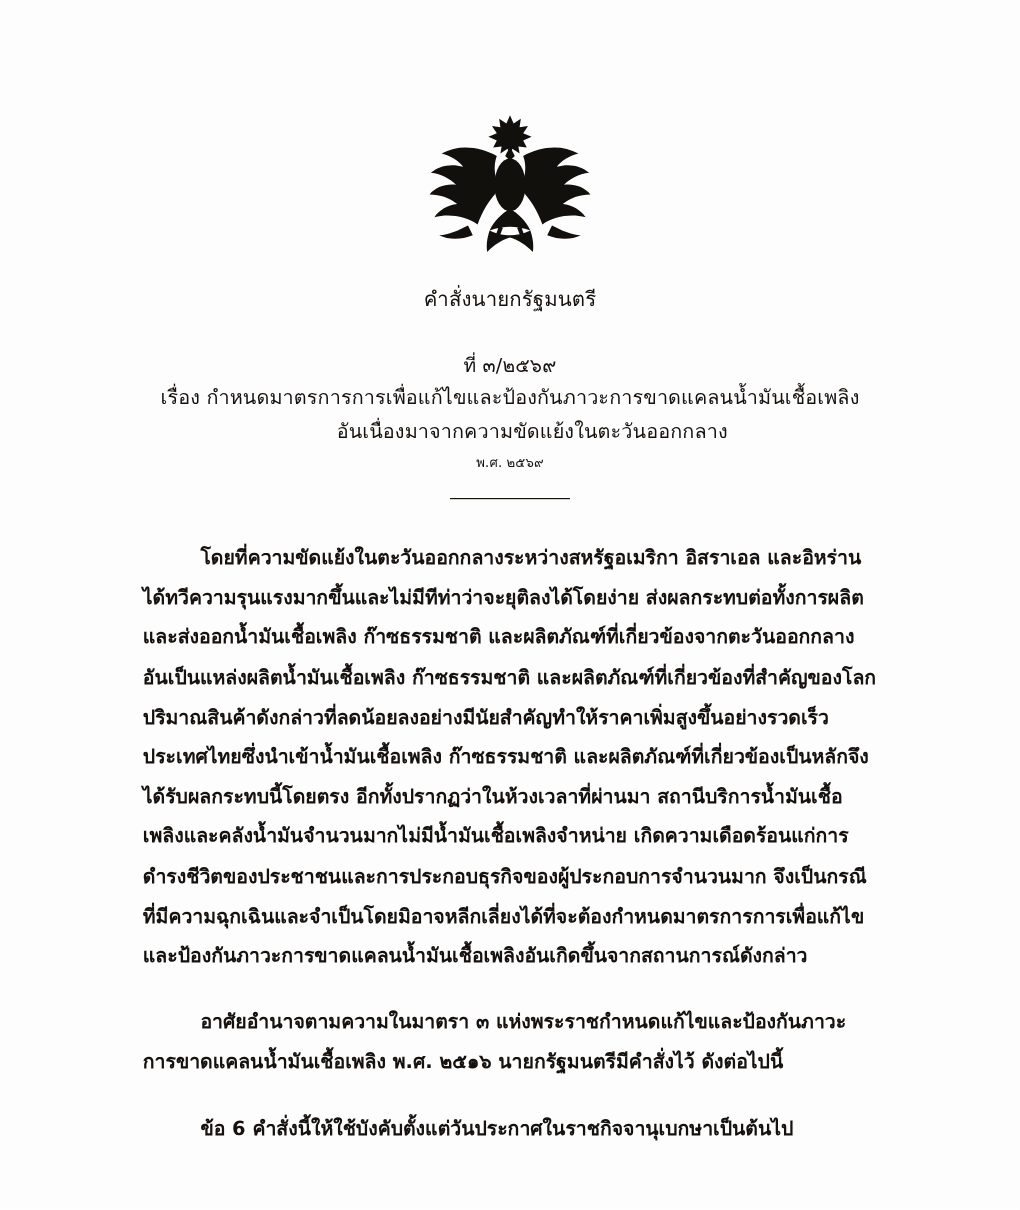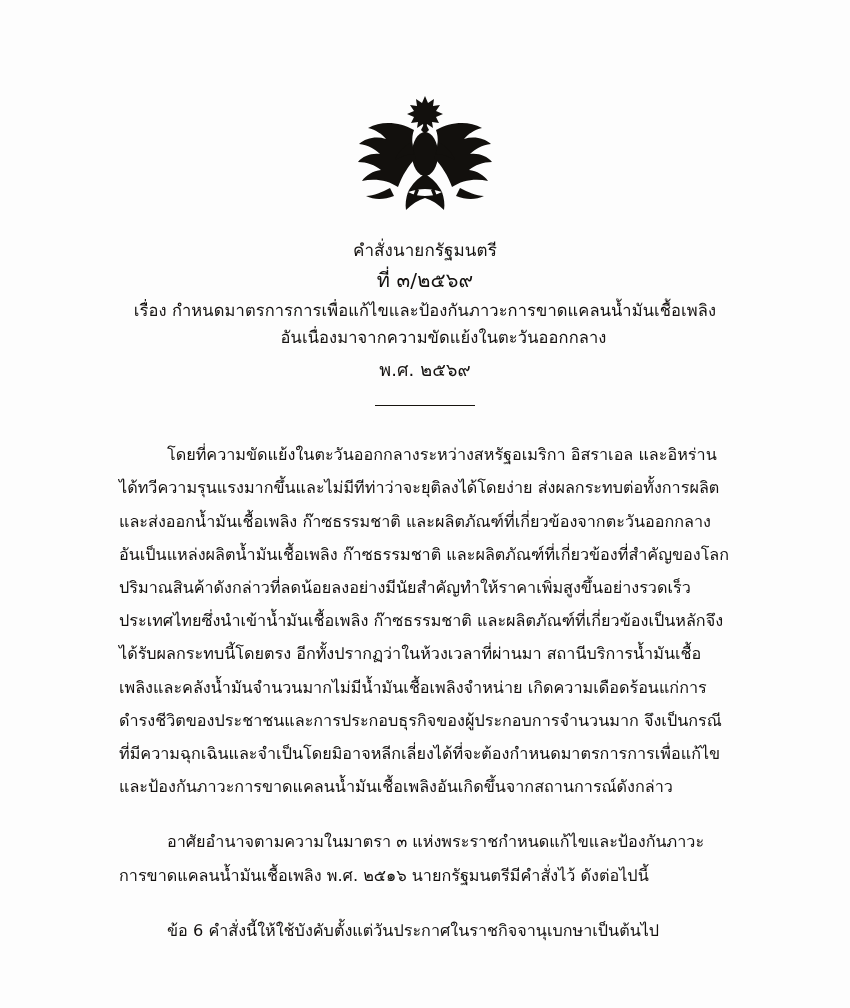--- a/index.html
+++ b/index.html
@@ -38,49 +38,51 @@
     line-height: 1.65;
   }
   .doc-line {
     font-size: 16.5px;
     letter-spacing: 0.1px;
   }
   .doc-title {
     font-size: 17px;
   }
   .doc-number {
-    font-size: 20px;
+    font-size: 16px;
+    margin-top: 28px;
   }
   .doc-subject {
     font-size: 16.5px;
   }
   .doc-subject2 {
     font-size: 16.5px;
     margin-left: 37px;
   }
   .doc-year {
-    font-size: 18px;
+    font-size: 11px;
     margin-top: 4px;
   }
   .rule-wrap {
     display: flex;
     justify-content: center;
     margin-top: 20px;
   }
   .rule {
     width: 100px;
     height: 1px;
     background: #17140f;
   }
   .body-block {
     margin: 32px auto 0 auto;
     width: 612px;
     font-size: 16.2px;
     line-height: 2.05;
     text-align: left;
+    font-weight: bold;
   }
   .para {
     margin: 0 0 22px 0;
     text-indent: 0;
   }
   .para .indent {
     display: inline-block;
     width: 48px;
   }
   .para.p2 {

